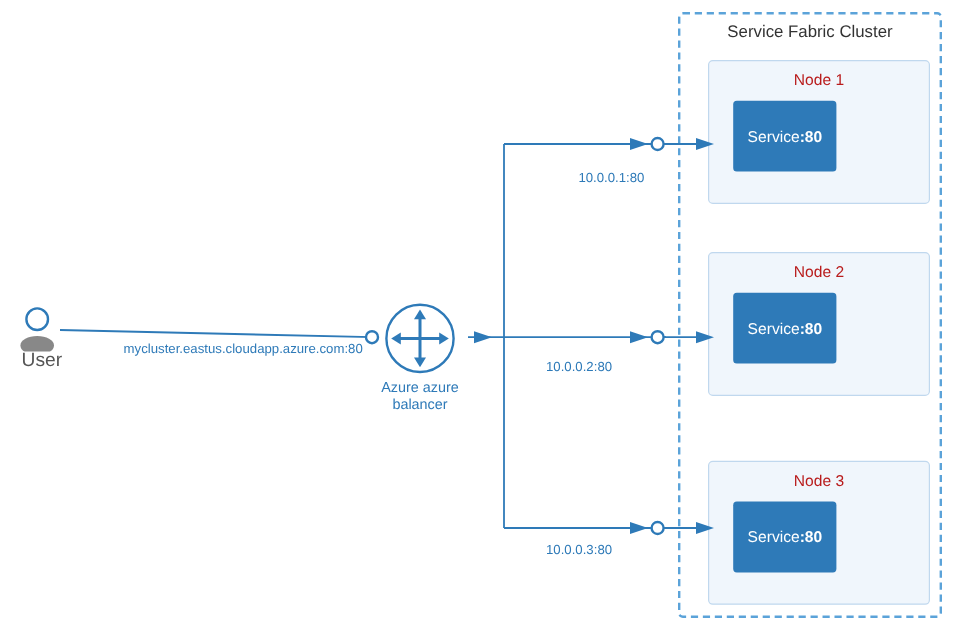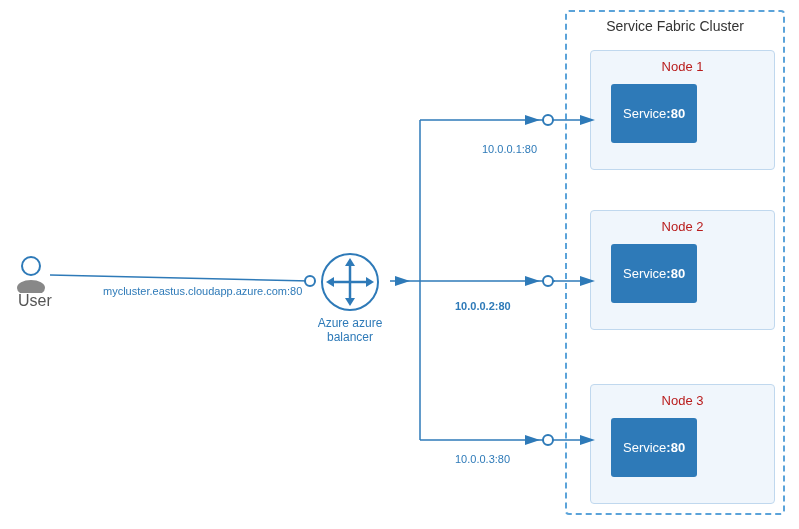--- a/index.html
+++ b/index.html
@@ -189,21 +189,21 @@
       <line x1="30" y1="30" x2="50" y2="30" stroke="#2e7ab8" stroke-width="2.5"></line>
       <polygon points="54,30 46,25 46,35" fill="#2e7ab8"></polygon>
     </svg>
   </div>
   <div class="lb-label">
     <span style="white-space:pre-line;">Azure azure
 balancer</span>
   </div>
 
   <div class="ip-label" style="top:143px; left:482px;">10.0.0.1:80</div>
-  <div class="ip-label" style="top:300px; left:455px;font-weight:bold;">10.0.0.2:80</div>
+  <div class="ip-label" style="top:300px; left:455px;">10.0.0.2:80</div>
   <div class="ip-label" style="top:453px; left:455px;">10.0.0.3:80</div>
 
   <div class="endpoint-label" style="top:285px; left:55px;margin-left:48px;">mycluster.eastus.cloudapp.azure.com:80</div>
 
   <svg id="lines">
 
     <line x1="50" y1="275" x2="310" y2="281" stroke="#2e7ab8" stroke-width="1.5"></line>
 
     <circle cx="310" cy="281" r="5"></circle>
 

